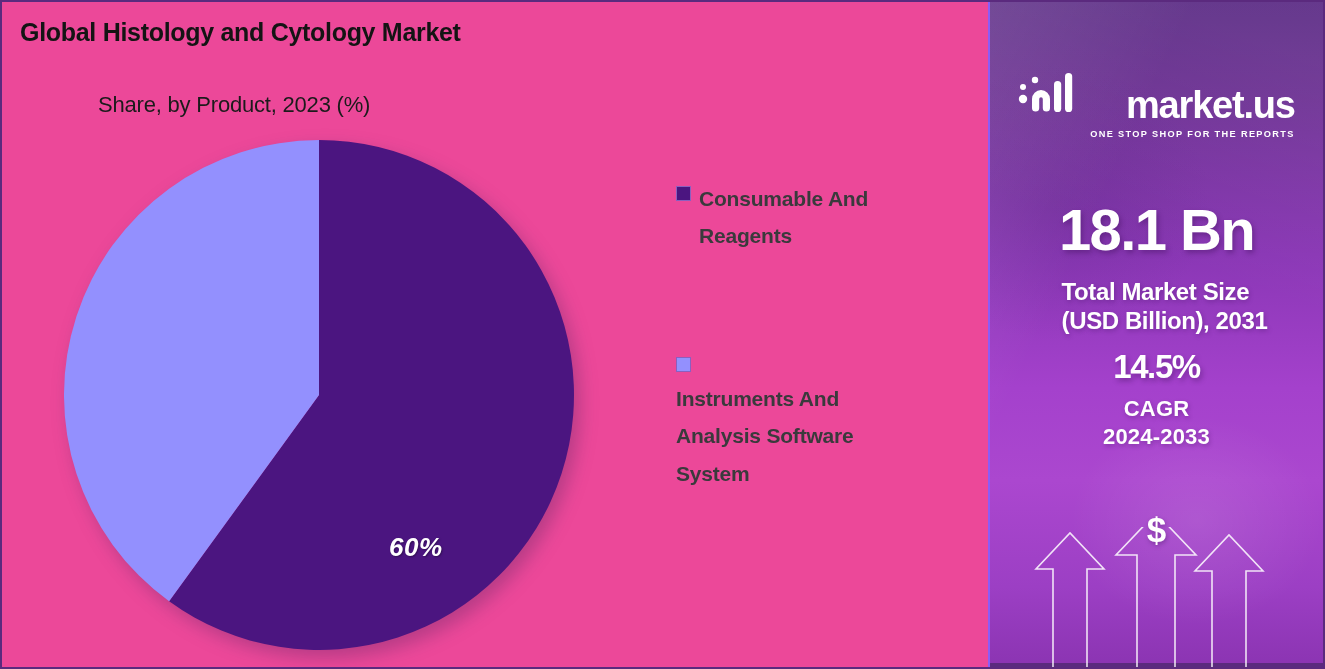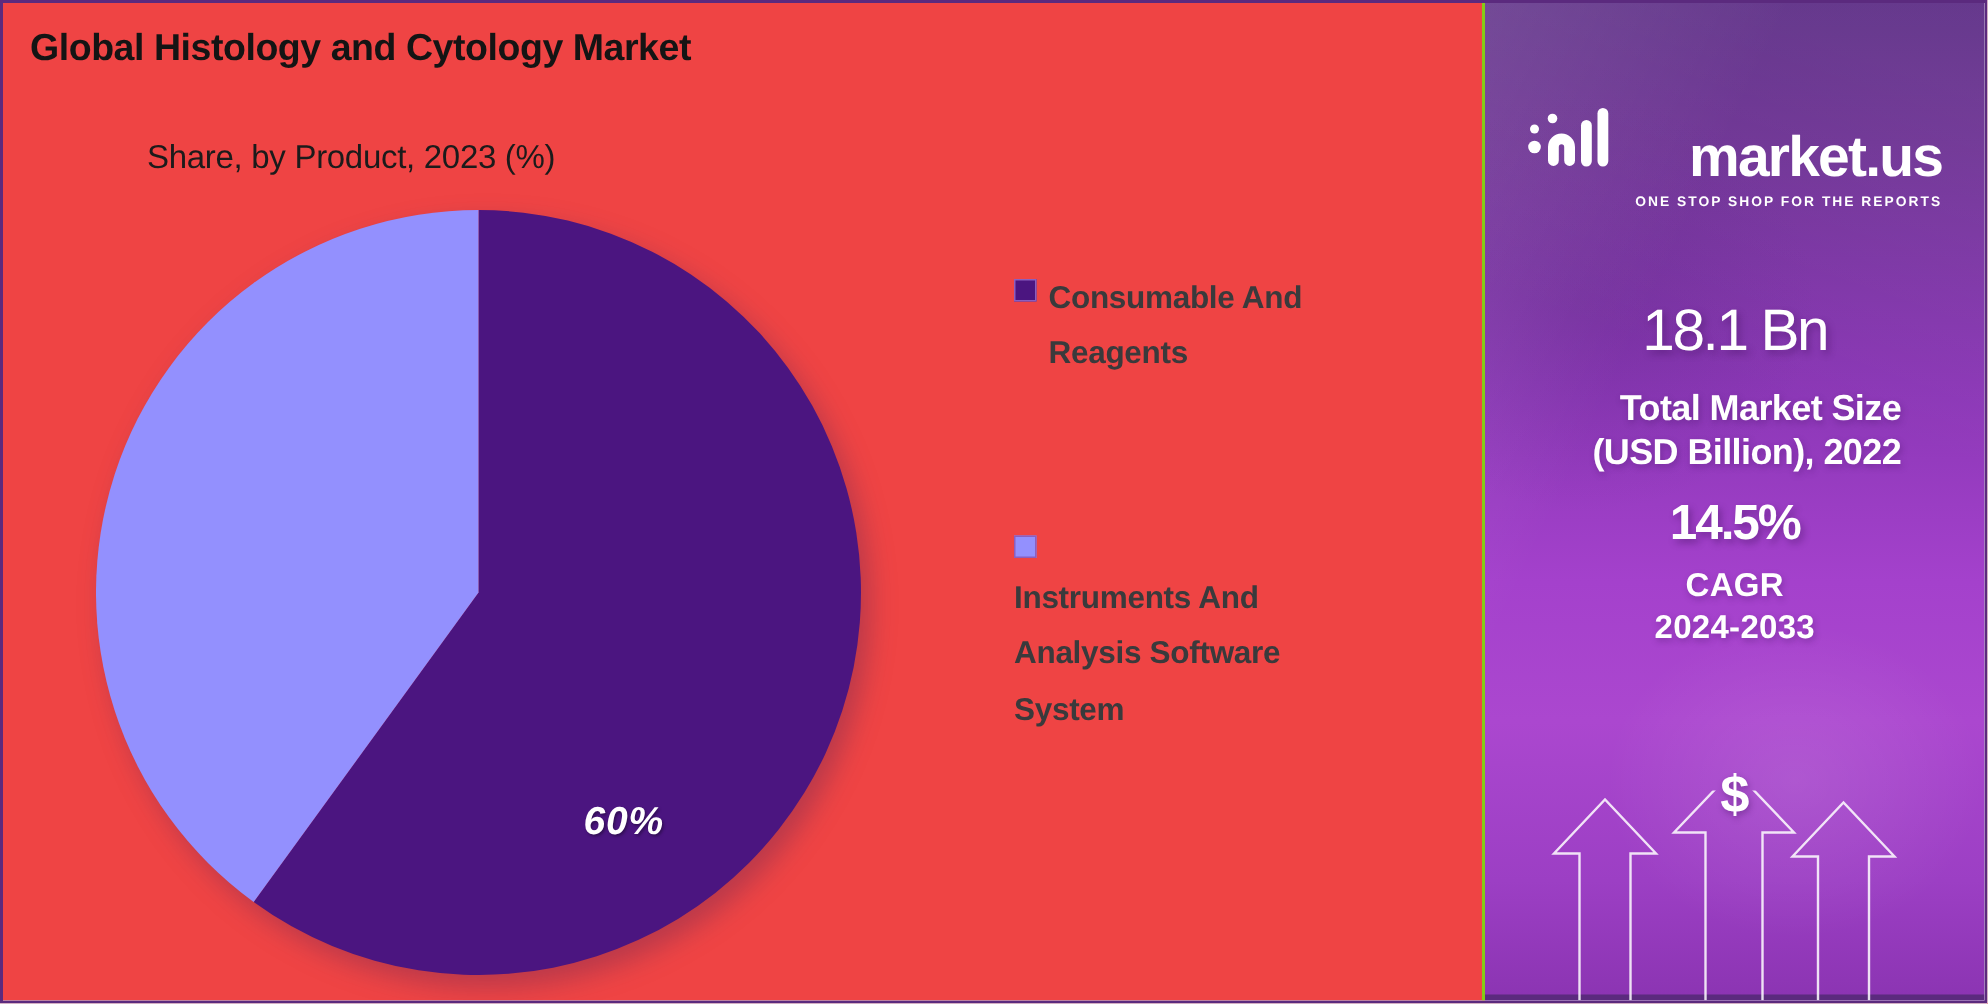--- a/index.html
+++ b/index.html
@@ -20,22 +20,22 @@
     background: #ffffff;
     display: flex;
     overflow: hidden;
   }
 
   
   .chart-panel {
     position: relative;
     width: 988px;
     height: 100%;
-    background: #ef4444;
-    border-right: 2px solid #84cc16;
+    background: #ec4899;
+    border-right: 2px solid #8b5cf6;
     flex: 0 0 988px;
   }
 
   .chart-title {
     position: absolute;
     left: 18px;
     top: 16px;
     font-size: 25px;
     font-weight: bold;
     color: #141414;
@@ -195,36 +195,36 @@
     color: #ffffff;
     letter-spacing: 1.35px;
     margin-top: 5px;
     white-space: nowrap;
   }
 
   .stat-big {
     position: relative;
     z-index: 3;
     margin-top: 62px;
-    font-size: 39px;
-    font-weight: normal;
+    font-size: 58px;
+    font-weight: bold;
     color: #ffffff;
     letter-spacing: -1.6px;
     line-height: 1;
     text-shadow: 2px 3px 5px rgba(70,20,100,0.45);
   }
   .stat-caption {
     position: relative;
     z-index: 3;
     margin-top: 18px;
     font-size: 24px;
     font-weight: bold;
     color: #ffffff;
     line-height: 1.22;
-    text-align: right;
+    text-align: left;
     letter-spacing: -0.4px;
     text-shadow: 1px 2px 4px rgba(70,20,100,0.35);
     margin-left: 16px;
   }
   .stat-cagr {
     position: relative;
     z-index: 3;
     margin-top: 14px;
     font-size: 33px;
     font-weight: bold;
@@ -321,21 +321,21 @@
       <span class="brand-text">
         <span class="brand-name">market.us</span>
         <span class="brand-tagline">ONE STOP SHOP FOR THE REPORTS</span>
       </span>
     </div>
 
     <div class="stat-big">18.1 Bn</div>
 
     <div class="stat-caption">
       <span>Total Market Size</span><br>
-      <span>(USD Billion), 2022</span>
+      <span>(USD Billion), 2031</span>
     </div>
 
     <div class="stat-cagr">14.5%</div>
 
     <div class="stat-cagr-label">
       <span>CAGR</span><br>
       <span>2024-2033</span>
     </div>
 
     <div class="dollar-sign">$</div>

